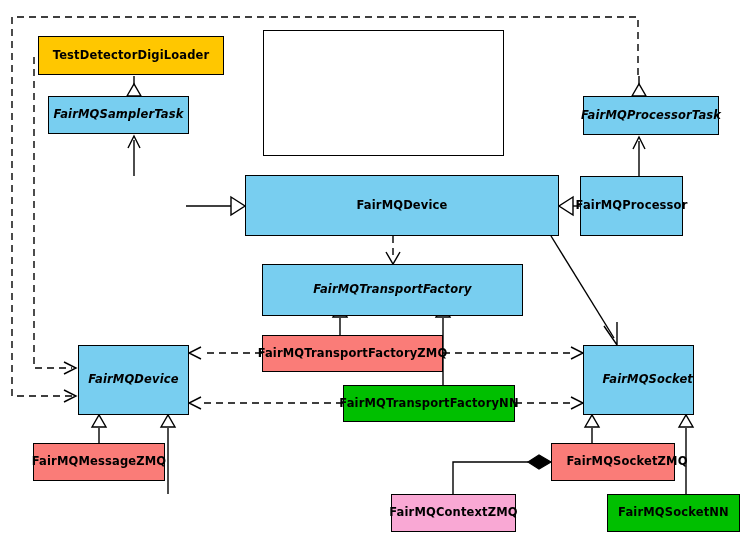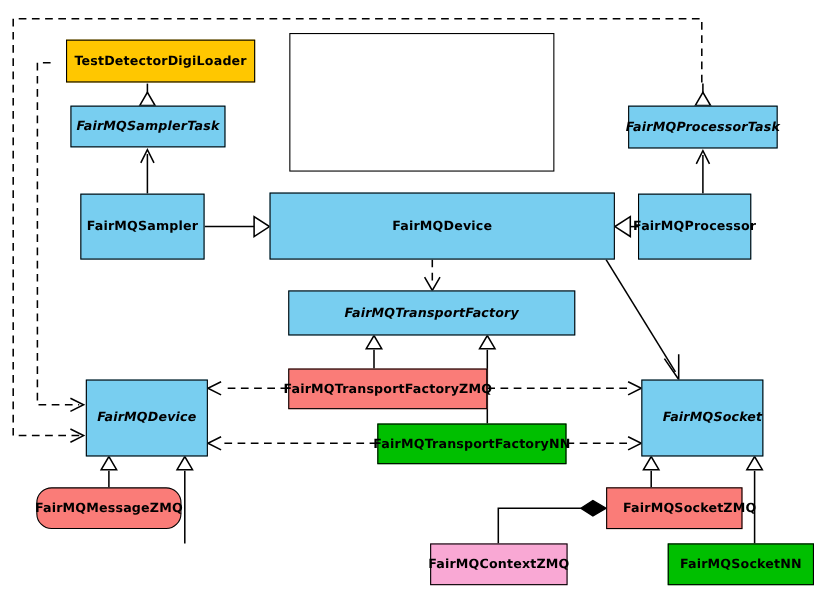--- a/index.html
+++ b/index.html
@@ -146,66 +146,63 @@
   <div class="legend-row" style="left:275px;top:66px;width:217px;height:19px;background:#78CEF0;">
     <span>framework</span>
   </div>
   <div class="legend-row" style="left:275px;top:94px;width:217px;height:19px;background:#FA7C78;">
     <span>zeromq transport implementation</span>
   </div>
   <div class="legend-row" style="left:275px;top:123px;width:217px;height:19px;background:#00BF00;">
     <span>nanomsg transport implementation</span>
   </div>
 
-  <div class="node" style="left:60px;top:36px;width:172px;height:39px;background:#FFC700;">
+  <div class="node" style="left:38px;top:36px;width:186px;height:39px;background:#FFC700;">
     <span>TestDetectorDigiLoader</span>
   </div>
 
-  <div class="node abstract" style="left:64px;top:96px;width:141px;height:38px;background:#78CEF0;">
+  <div class="node abstract" style="left:48px;top:96px;width:141px;height:38px;background:#78CEF0;">
     <span>FairMQSamplerTask</span>
   </div>
 
-  <div class="node" style="left:73px;top:176px;width:113px;height:60px;background:#78CEF0;">
-    <span>FairMQSampler</span>
-  </div>
 
   <div class="node" style="left:245px;top:175px;width:314px;height:61px;background:#78CEF0;">
     <span>FairMQDevice</span>
   </div>
 
-  <div class="node abstract" style="left:571px;top:96px;width:136px;height:39px;background:#78CEF0;">
+  <div class="node abstract" style="left:583px;top:96px;width:136px;height:39px;background:#78CEF0;">
     <span>FairMQProcessorTask</span>
   </div>
 
 
   <div class="node" style="left:580px;top:176px;width:103px;height:60px;background:#78CEF0;">
     <span>FairMQProcessor</span>
   </div>
 
-  <div class="node abstract" style="left:262px;top:264px;width:261px;height:41px;background:#78CEF0;">
+  <div class="node abstract" style="left:262px;top:264px;width:261px;height:52px;background:#78CEF0;">
     <span>FairMQTransportFactory</span>
   </div>
 
   <div class="node" style="left:262px;top:335px;width:181px;height:37px;background:#FA7C78;">
     <span>FairMQTransportFactoryZMQ</span>
   </div>
 
   <div class="node" style="left:343px;top:385px;width:172px;height:37px;background:#00BF00;">
     <span>FairMQTransportFactoryNN</span>
   </div>
 
   <div class="node abstract" style="left:78px;top:345px;width:111px;height:70px;background:#78CEF0;">
     <span>FairMQDevice</span>
   </div>
 
   <div class="node abstract" style="left:583px;top:345px;width:111px;height:70px;background:#78CEF0;justify-content:flex-end;">
     <span>FairMQSocket</span>
   </div>
 
-  <div class="node" style="left:33px;top:443px;width:132px;height:38px;background:#FA7C78;border-radius:14px;">
+  <div class="node" style="left:33px;top:443px;width:132px;height:38px;background:#FA7C78;">
     <span>FairMQMessageZMQ</span>
   </div>
 
 
   <div class="node" style="left:551px;top:443px;width:124px;height:38px;background:#FA7C78;padding-left:28px;">
     <span>FairMQSocketZMQ</span>
   </div>
 
   <div class="node" style="left:607px;top:494px;width:133px;height:38px;background:#00BF00;">
     <span>FairMQSocketNN</span>

